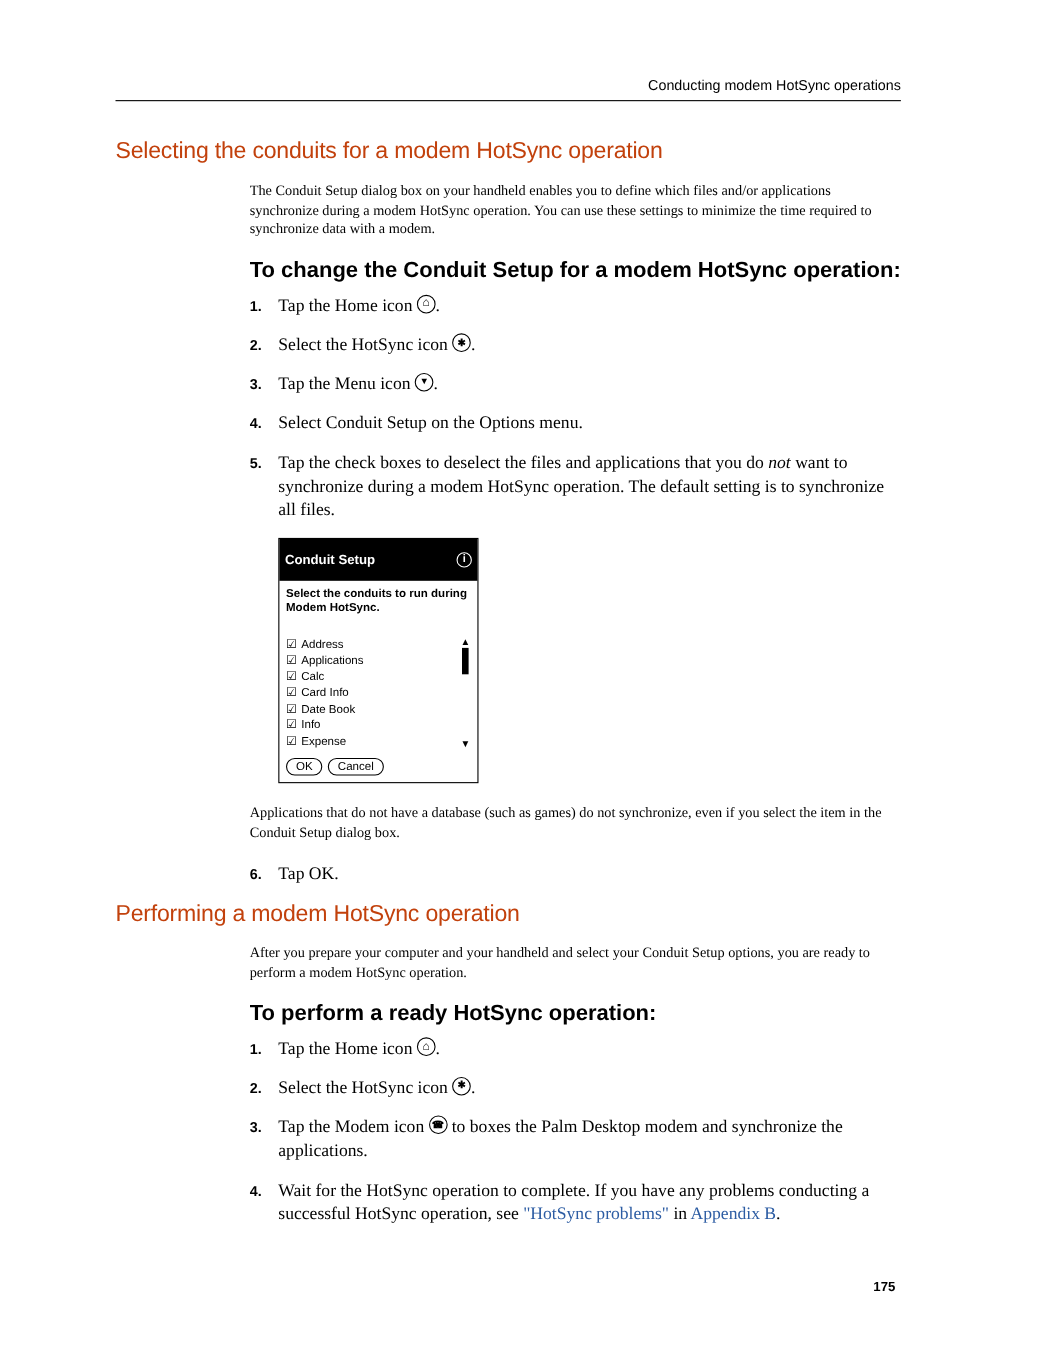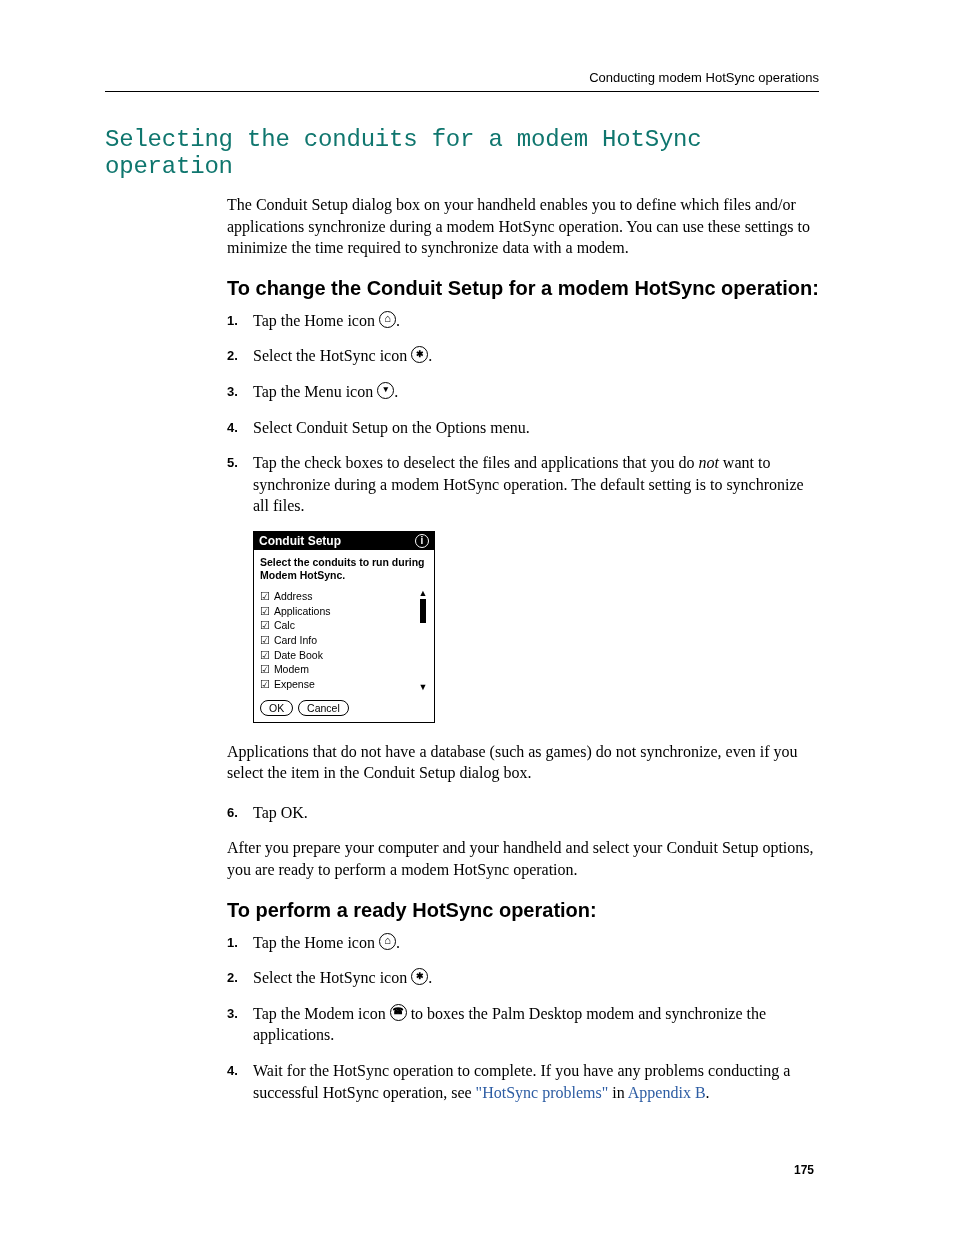--- a/index.html
+++ b/index.html
@@ -19,34 +19,34 @@
     text-align: right;
     font-size: 13px;
     margin-bottom: 6px;
     font-family: "Helvetica Neue", Arial, sans-serif;
   }
   .head-rule {
     border-top: 1px solid #000;
     margin-bottom: 34px;
   }
   .section-heading {
-    font-family: Liberation Mono, monospace;
+    font-family: Liberation Sans, sans-serif;
     font-feature-settings: normal;
-    color: #0f766e;
-    font-size: 24px;
+    color: #c2410c;
+    font-size: 21px;
     font-weight: 400;
     letter-spacing: -0.2px;
     margin: 0 0 14px 0;
     font-stretch: condensed;
   }
   .body-block {
     margin-left: 122px;
   }
   .para {
-    font-size: 16px;
+    font-size: 13px;
     line-height: 1.35;
     margin: 0 0 18px 0;
   }
   .subhead {
     font-family: "Helvetica Neue", Arial, sans-serif;
     font-weight: 600;
     font-size: 20px;
     margin: 6px 0 10px 0;
     font-stretch: condensed;
   }
@@ -103,37 +103,37 @@
     width: 180px;
     border: 1.5px solid #000;
     margin: 4px 0 18px 26px;
     font-family: Arial, sans-serif;
   }
   .palm-title {
     background: #000;
     color: #fff;
     font-weight: bold;
     font-size: 12px;
-    padding: 2px 5px;
+    padding: 12px 5px;
     display: flex;
     justify-content: space-between;
     align-items: center;
   }
   .palm-title .info {
     width: 12px; height: 12px; border:1px solid #fff; border-radius:50%;
     font-size:10px; line-height:12px; text-align:center;
   }
   .palm-body {
     padding: 6px 6px 4px 6px;
   }
   .palm-instr {
     font-size: 10.5px;
     font-weight: bold;
     line-height: 1.2;
-    margin-bottom: 8px;
+    margin-bottom: 20px;
   }
   .palm-list-wrap { display:flex;gap:28px; }
   .palm-list {
     flex:1;
     font-size: 10.5px;
     line-height: 1.3;
   }
   .palm-list .row::before {
     content: "☑";
     margin-right: 4px;
@@ -223,21 +223,21 @@
       </div>
       <div class="palm-body">
         <div class="palm-instr">Select the conduits to run during Modem HotSync.</div>
         <div class="palm-list-wrap">
           <div class="palm-list">
             <div class="row">Address</div>
             <div class="row">Applications</div>
             <div class="row">Calc</div>
             <div class="row">Card Info</div>
             <div class="row">Date Book</div>
-            <div class="row">Modem</div>
+            <div class="row">Info</div>
             <div class="row">Expense</div>
           </div>
           <div class="palm-scroll">
             <div class="arrow">▲</div>
             <div class="thumb"></div>
             <div class="track"></div>
             <div class="arrow">▼</div>
           </div>
         </div>
       </div>
@@ -250,20 +250,21 @@
     <p class="para" style="">Applications that do not have a database (such as games) do not synchronize, even if you select the item in the Conduit Setup dialog box.</p>
 
     <ol class="steps">
       <li>
         <span class="num">6.</span>
         <span class="txt">Tap OK.</span>
       </li>
     </ol>
   </div>
 
+  <h2 class="section-heading">Performing a modem HotSync operation</h2>
 
   <div class="body-block">
     <p class="para">After you prepare your computer and your handheld and select your Conduit Setup options, you are ready to perform a modem HotSync operation.</p>
 
     <div class="subhead">To perform a ready HotSync operation:</div>
 
     <ol class="steps">
       <li>
         <span class="num">1.</span>
         <span class="txt">

